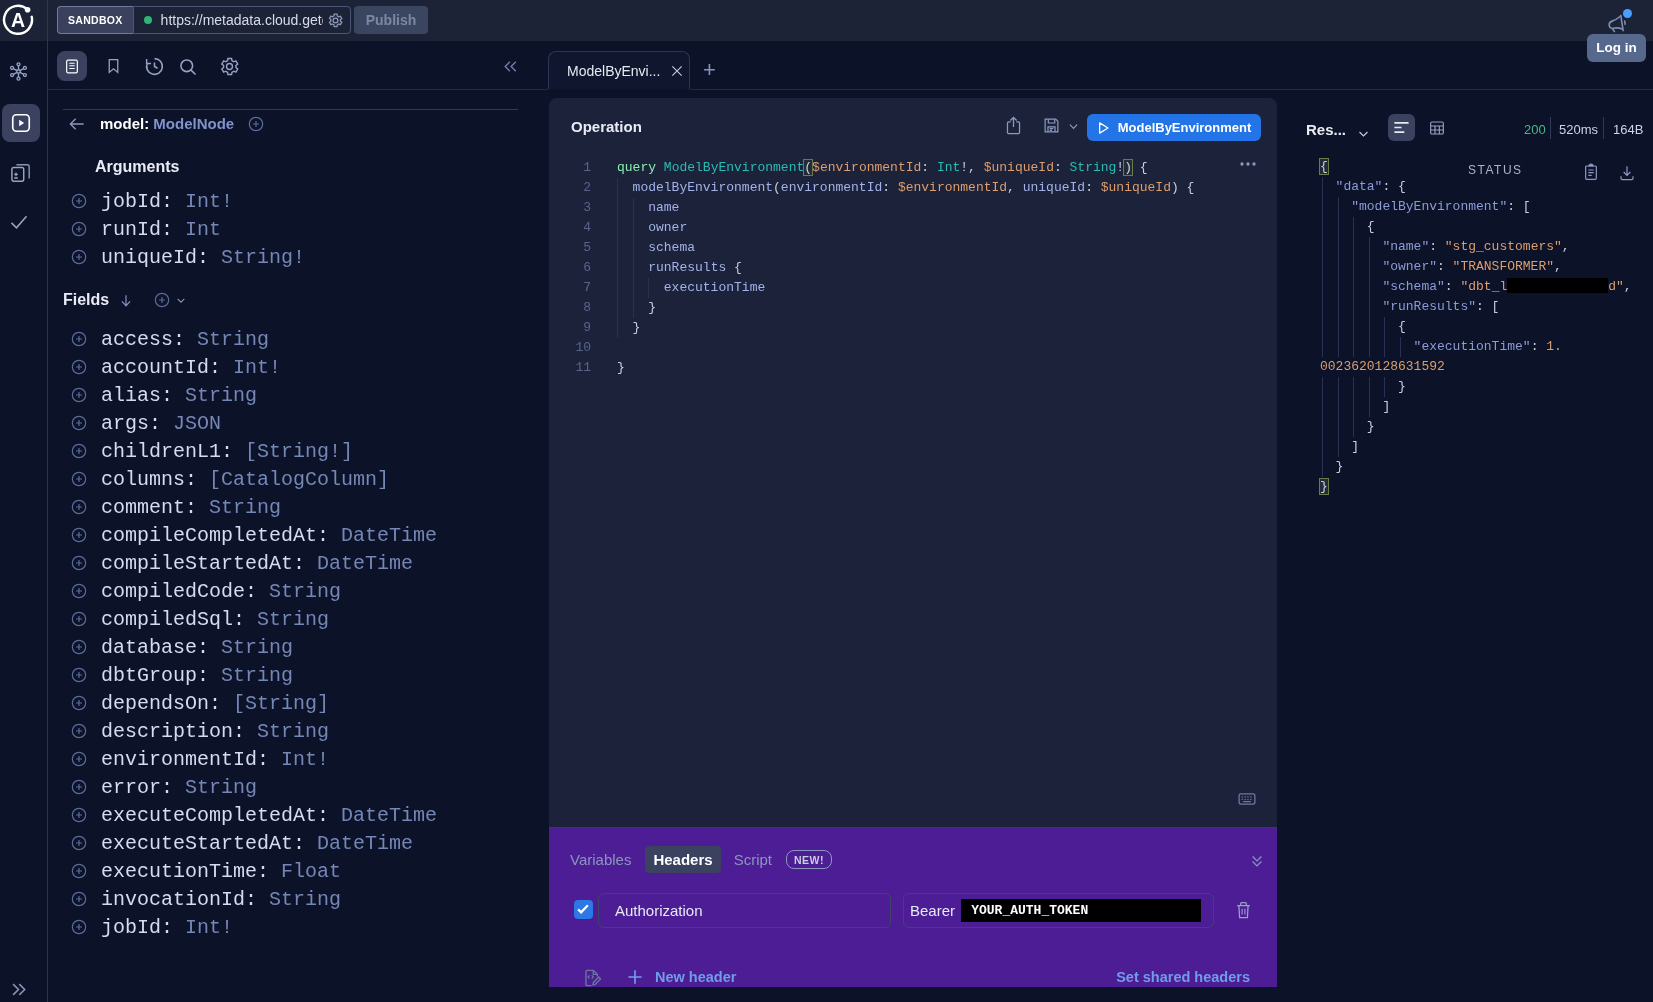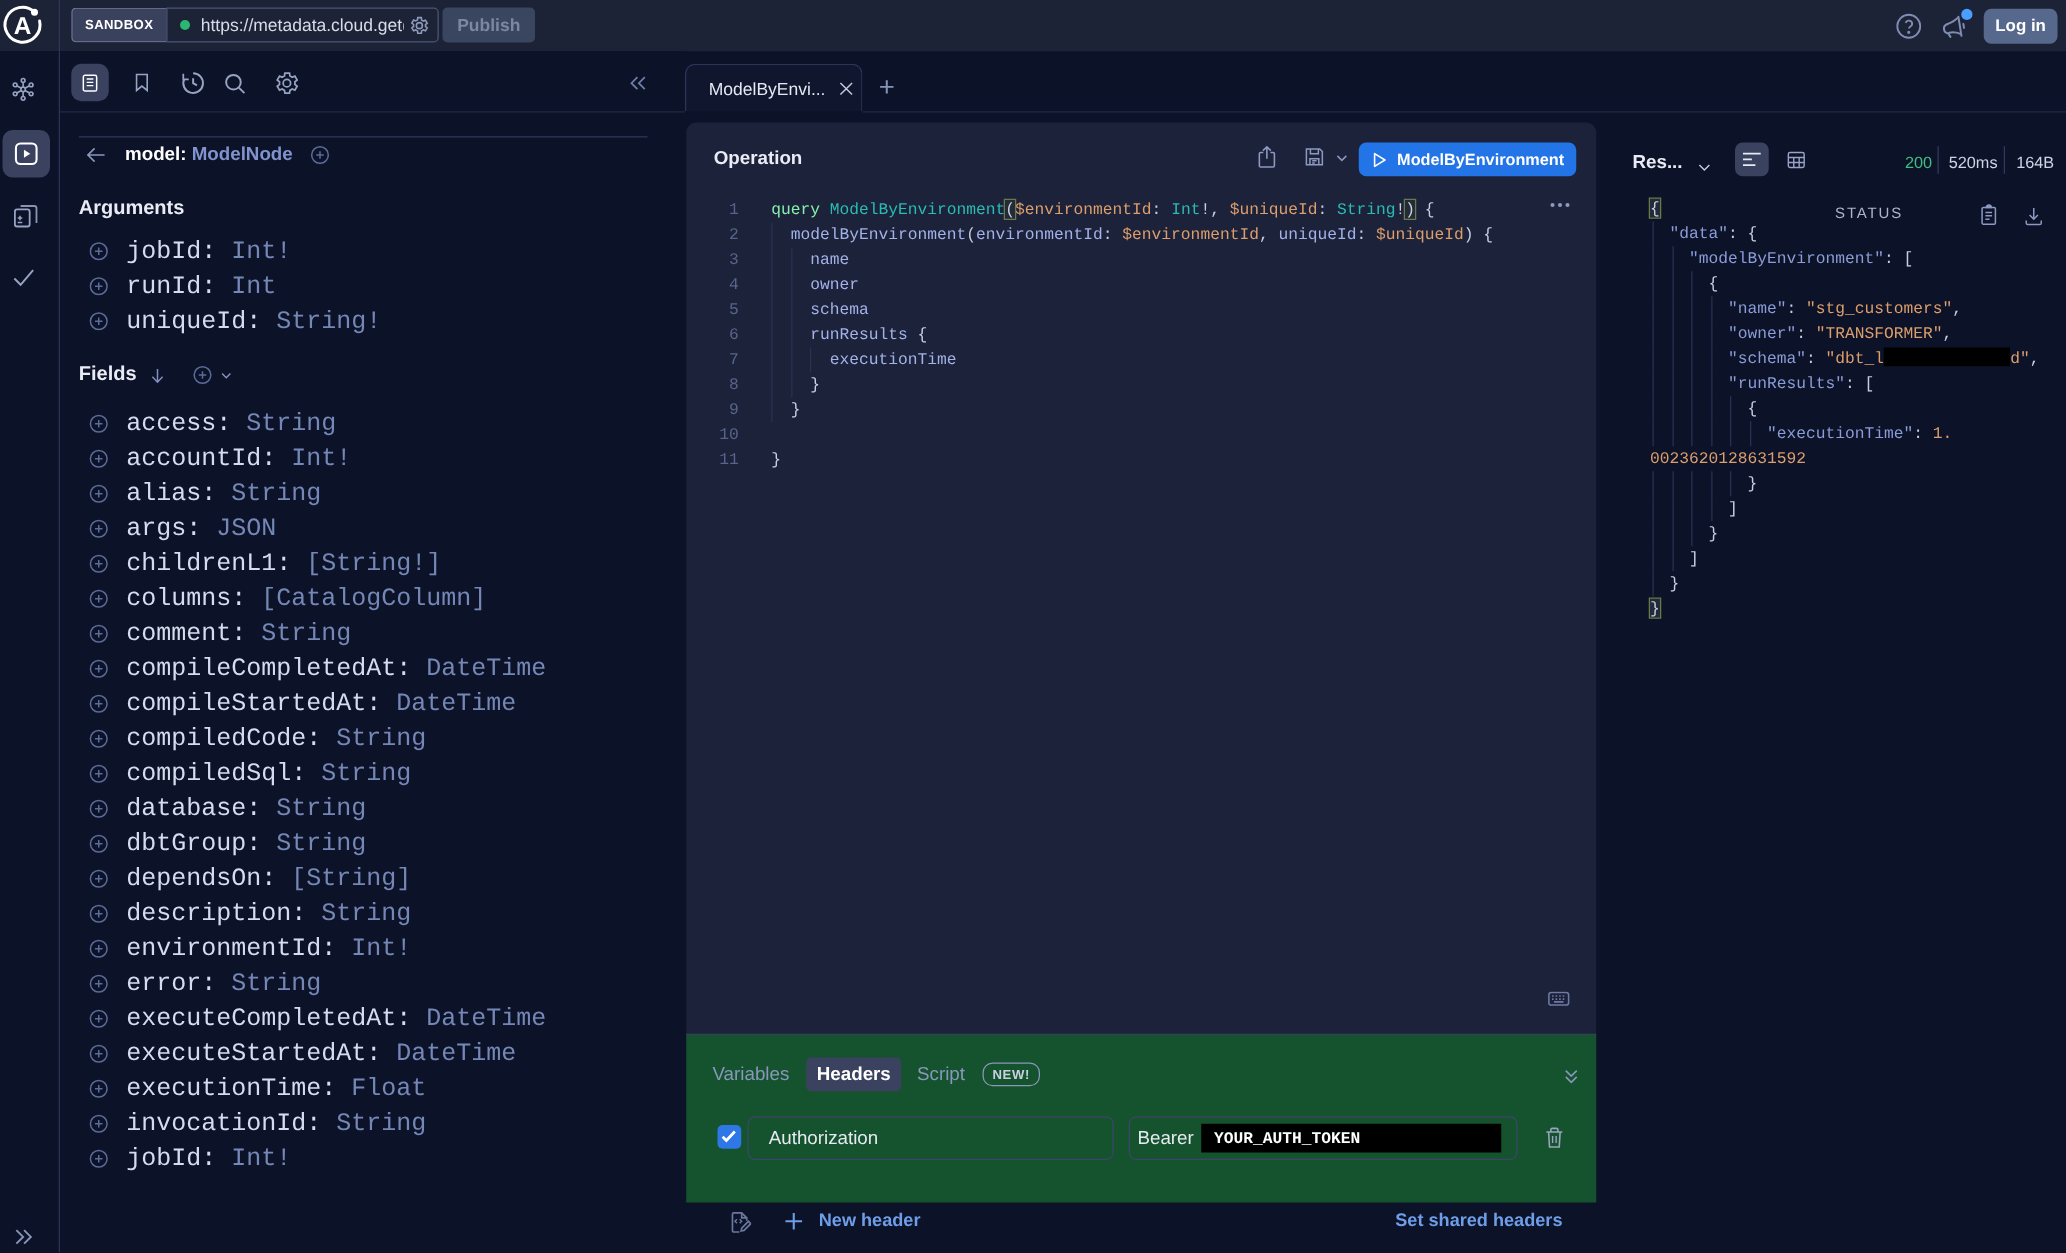--- a/index.html
+++ b/index.html
@@ -17,21 +17,21 @@
 
 #topbar { position:absolute; left:0; top:0; width:1653px; height:41px; background:#1d2337; }
 #topbar .vsep { position:absolute; left:47px; top:0; width:1px; height:41px; background:#2e3556; }
 #logo { position:absolute; left:1px; top:3px; }
 #sandboxgrp { position:absolute; left:57px; top:6px; height:28px; display:flex; }
 #sandboxlabel { background:#3a415d; border:1px solid #717b9e; border-right:none; border-radius:4px 0 0 4px; color:#fff; font-size:10.5px; font-weight:bold; letter-spacing:0.3px; display:flex; align-items:center; padding:0 10px; }
 #urlbox { border:1px solid #4a5578; border-radius:0 4px 4px 0; display:flex; align-items:center; padding:0 6px 0 10px; width:218px; }
 #urlbox .dot { width:8px; height:8px; border-radius:50%; background:#2bb673; margin-right:9px; flex:none; }
 #urlbox .url { color:#d8dce8; font-size:14px; white-space:nowrap; overflow:hidden; flex:1; margin-right:4px; }
 #publish { position:absolute; left:354px; top:6px; width:74px; height:28px; background:#3a4560; border-radius:4px; color:#7c87a1; font-size:14px; font-weight:bold; text-align:center; line-height:28px; }
-#topright { position:absolute; right:7px; top:0; height:41px; display:flex; align-items:center; }
+#topright { position:absolute; right:7px; top:12px; height:41px; display:flex; align-items:center;flex-direction:column; }
 #login { width:59px; height:28px; background:#56688c; border-radius:6px; color:#fff; font-size:13.5px; font-weight:bold; text-align:center; line-height:28px; }
 
 
 #rail { position:absolute; left:0; top:41px; width:48px; height:961px; background:#0c1228; border-right:1px solid #2c3454; }
 .railsel { position:absolute; left:2px; top:63px; width:38px; height:38px; background:#3a4260; border-radius:8px; }
 
 
 #docpanel { position:absolute; left:48px; top:41px; width:500px; height:961px; background:#0c1228; }
 #toolrow { position:absolute; left:0; top:0; width:500px; height:48px; }
 .toolsel { position:absolute; left:9px; top:10px; width:30px; height:30px; background:#3a4260; border-radius:8px; }
@@ -63,21 +63,21 @@
 .ln { position:absolute; left:0; width:42px; text-align:right; color:#58648c; }
 .code { position:absolute; left:68px; }
 .kw { color:#86efac; }
 .teal { color:#2abcb3; }
 .orange { color:#dd9e6d; }
 .fld { color:#a3b2e8; }
 .pun { color:#c6cfe2; }
 .bm { outline:1px solid #6b7a4a; background:#232b38; }
 
 
-#botpanel { position:absolute; left:549px; top:827px; width:728px; height:135px; background:#14532d; border-top:1px solid #363e60; }
+#botpanel { position:absolute; left:549px; top:827px; width:728px; height:160px; background:#4c1d95; border-top:1px solid #363e60; }
 .seltab { background:#3a4260; border-radius:4px; color:#fff; font-weight:bold; }
 
 
 #resp { position:absolute; left:1278px; top:0px; width:375px; height:1002px; }
 #respjson { position:absolute; left:42px; top:157px; font-family:"Liberation Mono", monospace; font-size:13px; line-height:20px; white-space:pre; color:#c6cfe2; }
 .jk { color:#8b9cd6; }
 .jv { color:#dd9e6d; }
 </style>
 </head>
 <body>
@@ -186,21 +186,21 @@
     <div class="modelrow">
       <svg style="margin-left:6px;" width="16" height="14" viewBox="0 0 24 20" fill="none" stroke="#8a97bd" stroke-width="2">
           <path d="M10 2L2 10l8 8M2.5 10H22"></path>
         </svg>
       <b style="margin-left:7px;">model: <span>ModelNode</span></b>
       <svg style="margin-left:6px;" width="16" height="16" viewBox="0 0 24 24" fill="none" stroke="#5b6c9a" stroke-width="1.8">
           <circle cx="12" cy="12" r="10"></circle>
           <path d="M12 7.5v9M7.5 12h9"></path>
         </svg>
     </div>
-    <h2 class="doc" style="margin-top:26px;">Arguments</h2>
+    <h2 class="doc" style="margin-top:26px;margin-left:32px;">Arguments</h2>
     <div id="arglist" style="margin-top:11px;">
         <div class="fieldrow">
           <svg class="cp" width="16" height="16" viewBox="0 0 24 24" fill="none" stroke="#5b6c9a" stroke-width="1.8">
             <circle cx="12" cy="12" r="10"></circle>
             <path d="M12 7.5v9M7.5 12h9"></path>
           </svg>
           <span class="fname">jobId: <span class="ftype">Int!</span></span>
         </div>
         <div class="fieldrow">
           <svg class="cp" width="16" height="16" viewBox="0 0 24 24" fill="none" stroke="#5b6c9a" stroke-width="1.8">

